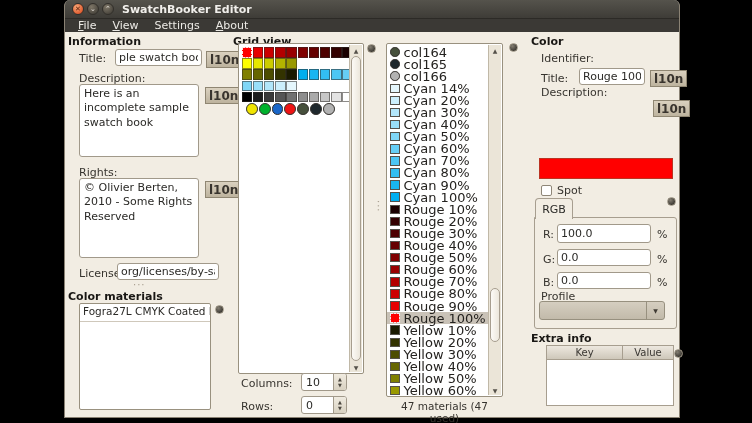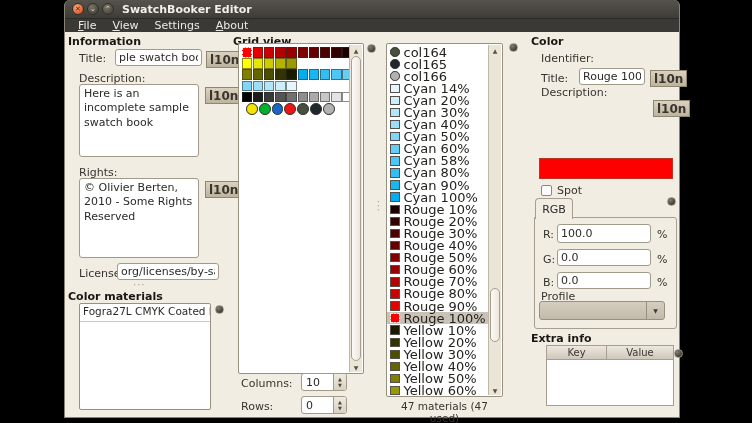--- a/index.html
+++ b/index.html
@@ -228,21 +228,21 @@
           <div class="mrow">
             <span class="msw" style="background: rgb(127, 214, 247);"></span>
             <span class="mlabel">Cyan 50%</span>
           </div>
           <div class="mrow">
             <span class="msw" style="background: rgb(102, 206, 245);"></span>
             <span class="mlabel">Cyan 60%</span>
           </div>
           <div class="mrow">
             <span class="msw" style="background: rgb(76, 198, 244);"></span>
-            <span class="mlabel">Cyan 58%</span>
+            <span class="mlabel">Cyan 70%</span>
           </div>
           <div class="mrow">
             <span class="msw" style="background: rgb(50, 190, 242);"></span>
             <span class="mlabel">Cyan 80%</span>
           </div>
           <div class="mrow">
             <span class="msw" style="background: rgb(25, 182, 241);"></span>
             <span class="mlabel">Cyan 90%</span>
           </div>
           <div class="mrow">
@@ -346,20 +346,20 @@
     <input class="tin" style="left: 492px; top: 272px; width: 94px; height: 17px;" value="0.0">
     <div class="pct" style="left:592px;top:276px;">%</div>
     <div class="lbl" style="left:476px;top:290px;">Profile</div>
     <div class="combo">
       <div class="combo-arrow">▼</div>
     </div>
 
     <div class="phead" style="left:466px;top:332px;">Extra info</div>
     <div class="xtable">
       <div style="display:flex;">
-        <div class="xth" style="width:60px;">Key</div>
+        <div class="xth" style="width:76px;">Key</div>
         <div class="xth" style="flex:1;border-right:none;">Value</div>
       </div>
     </div>
     <div class="knob" style="left:609px;top:349px;"></div>
 
   </div>
 </div>
 
 </body></html>

